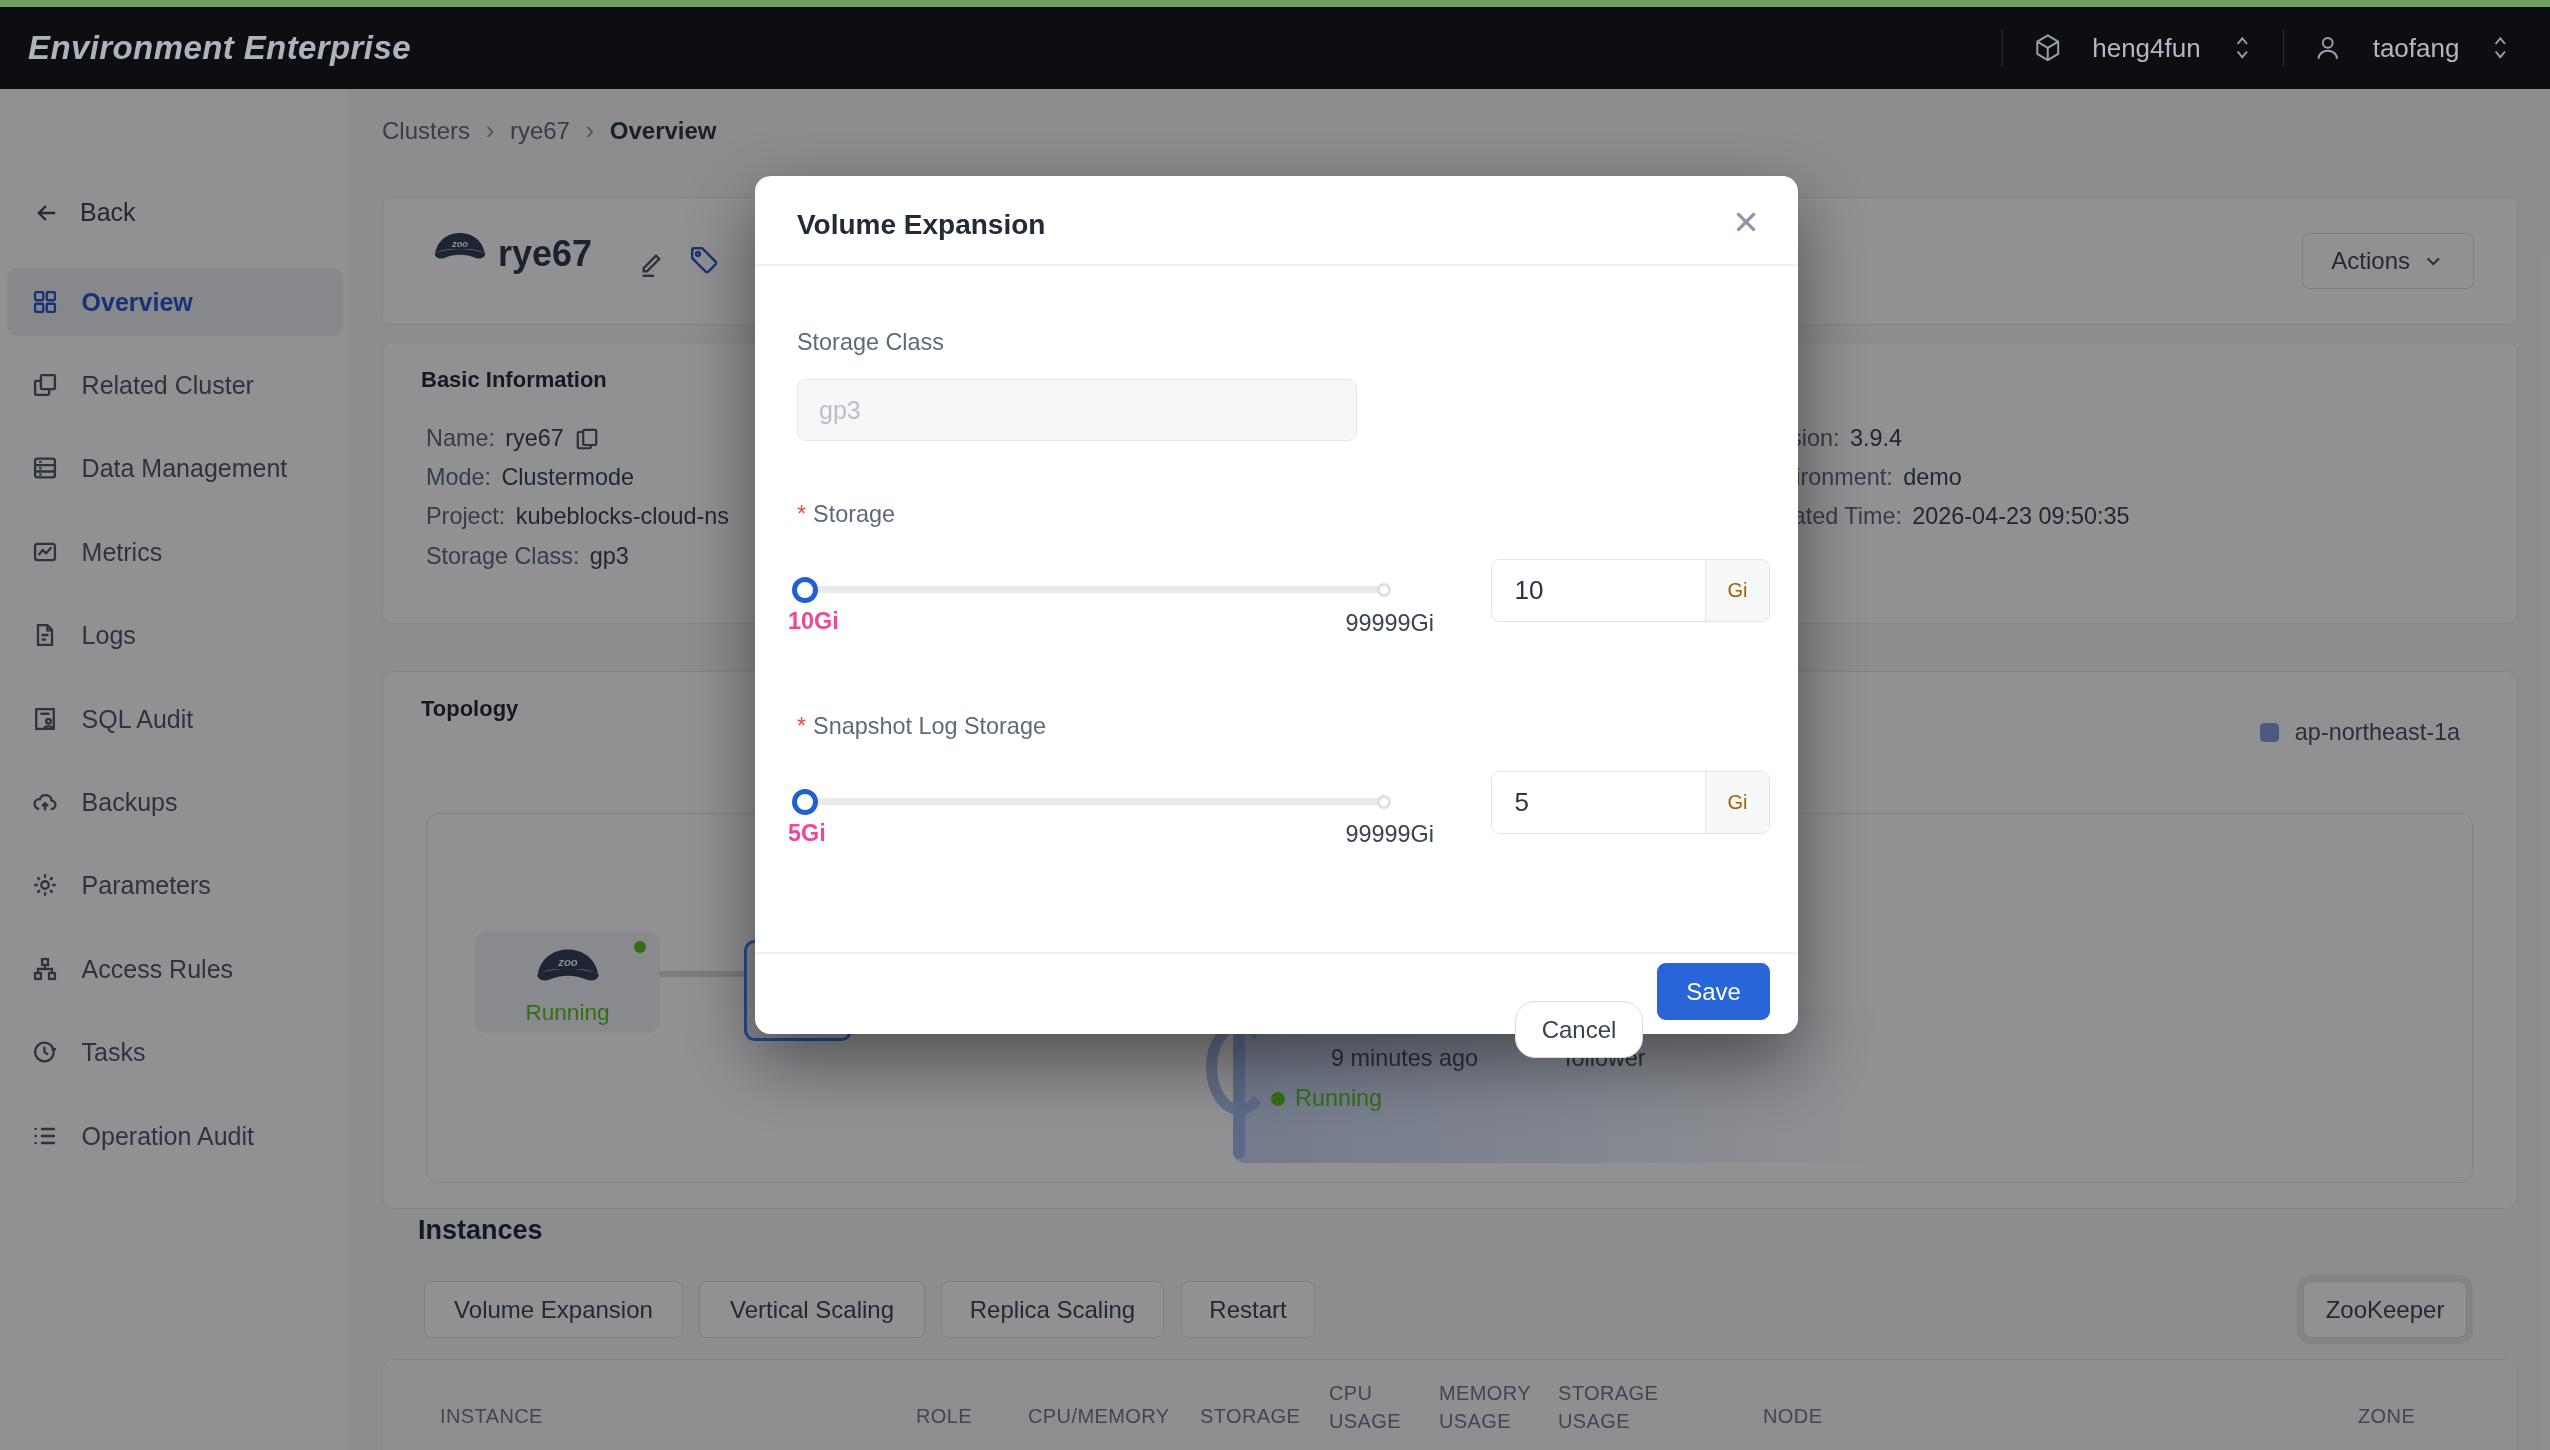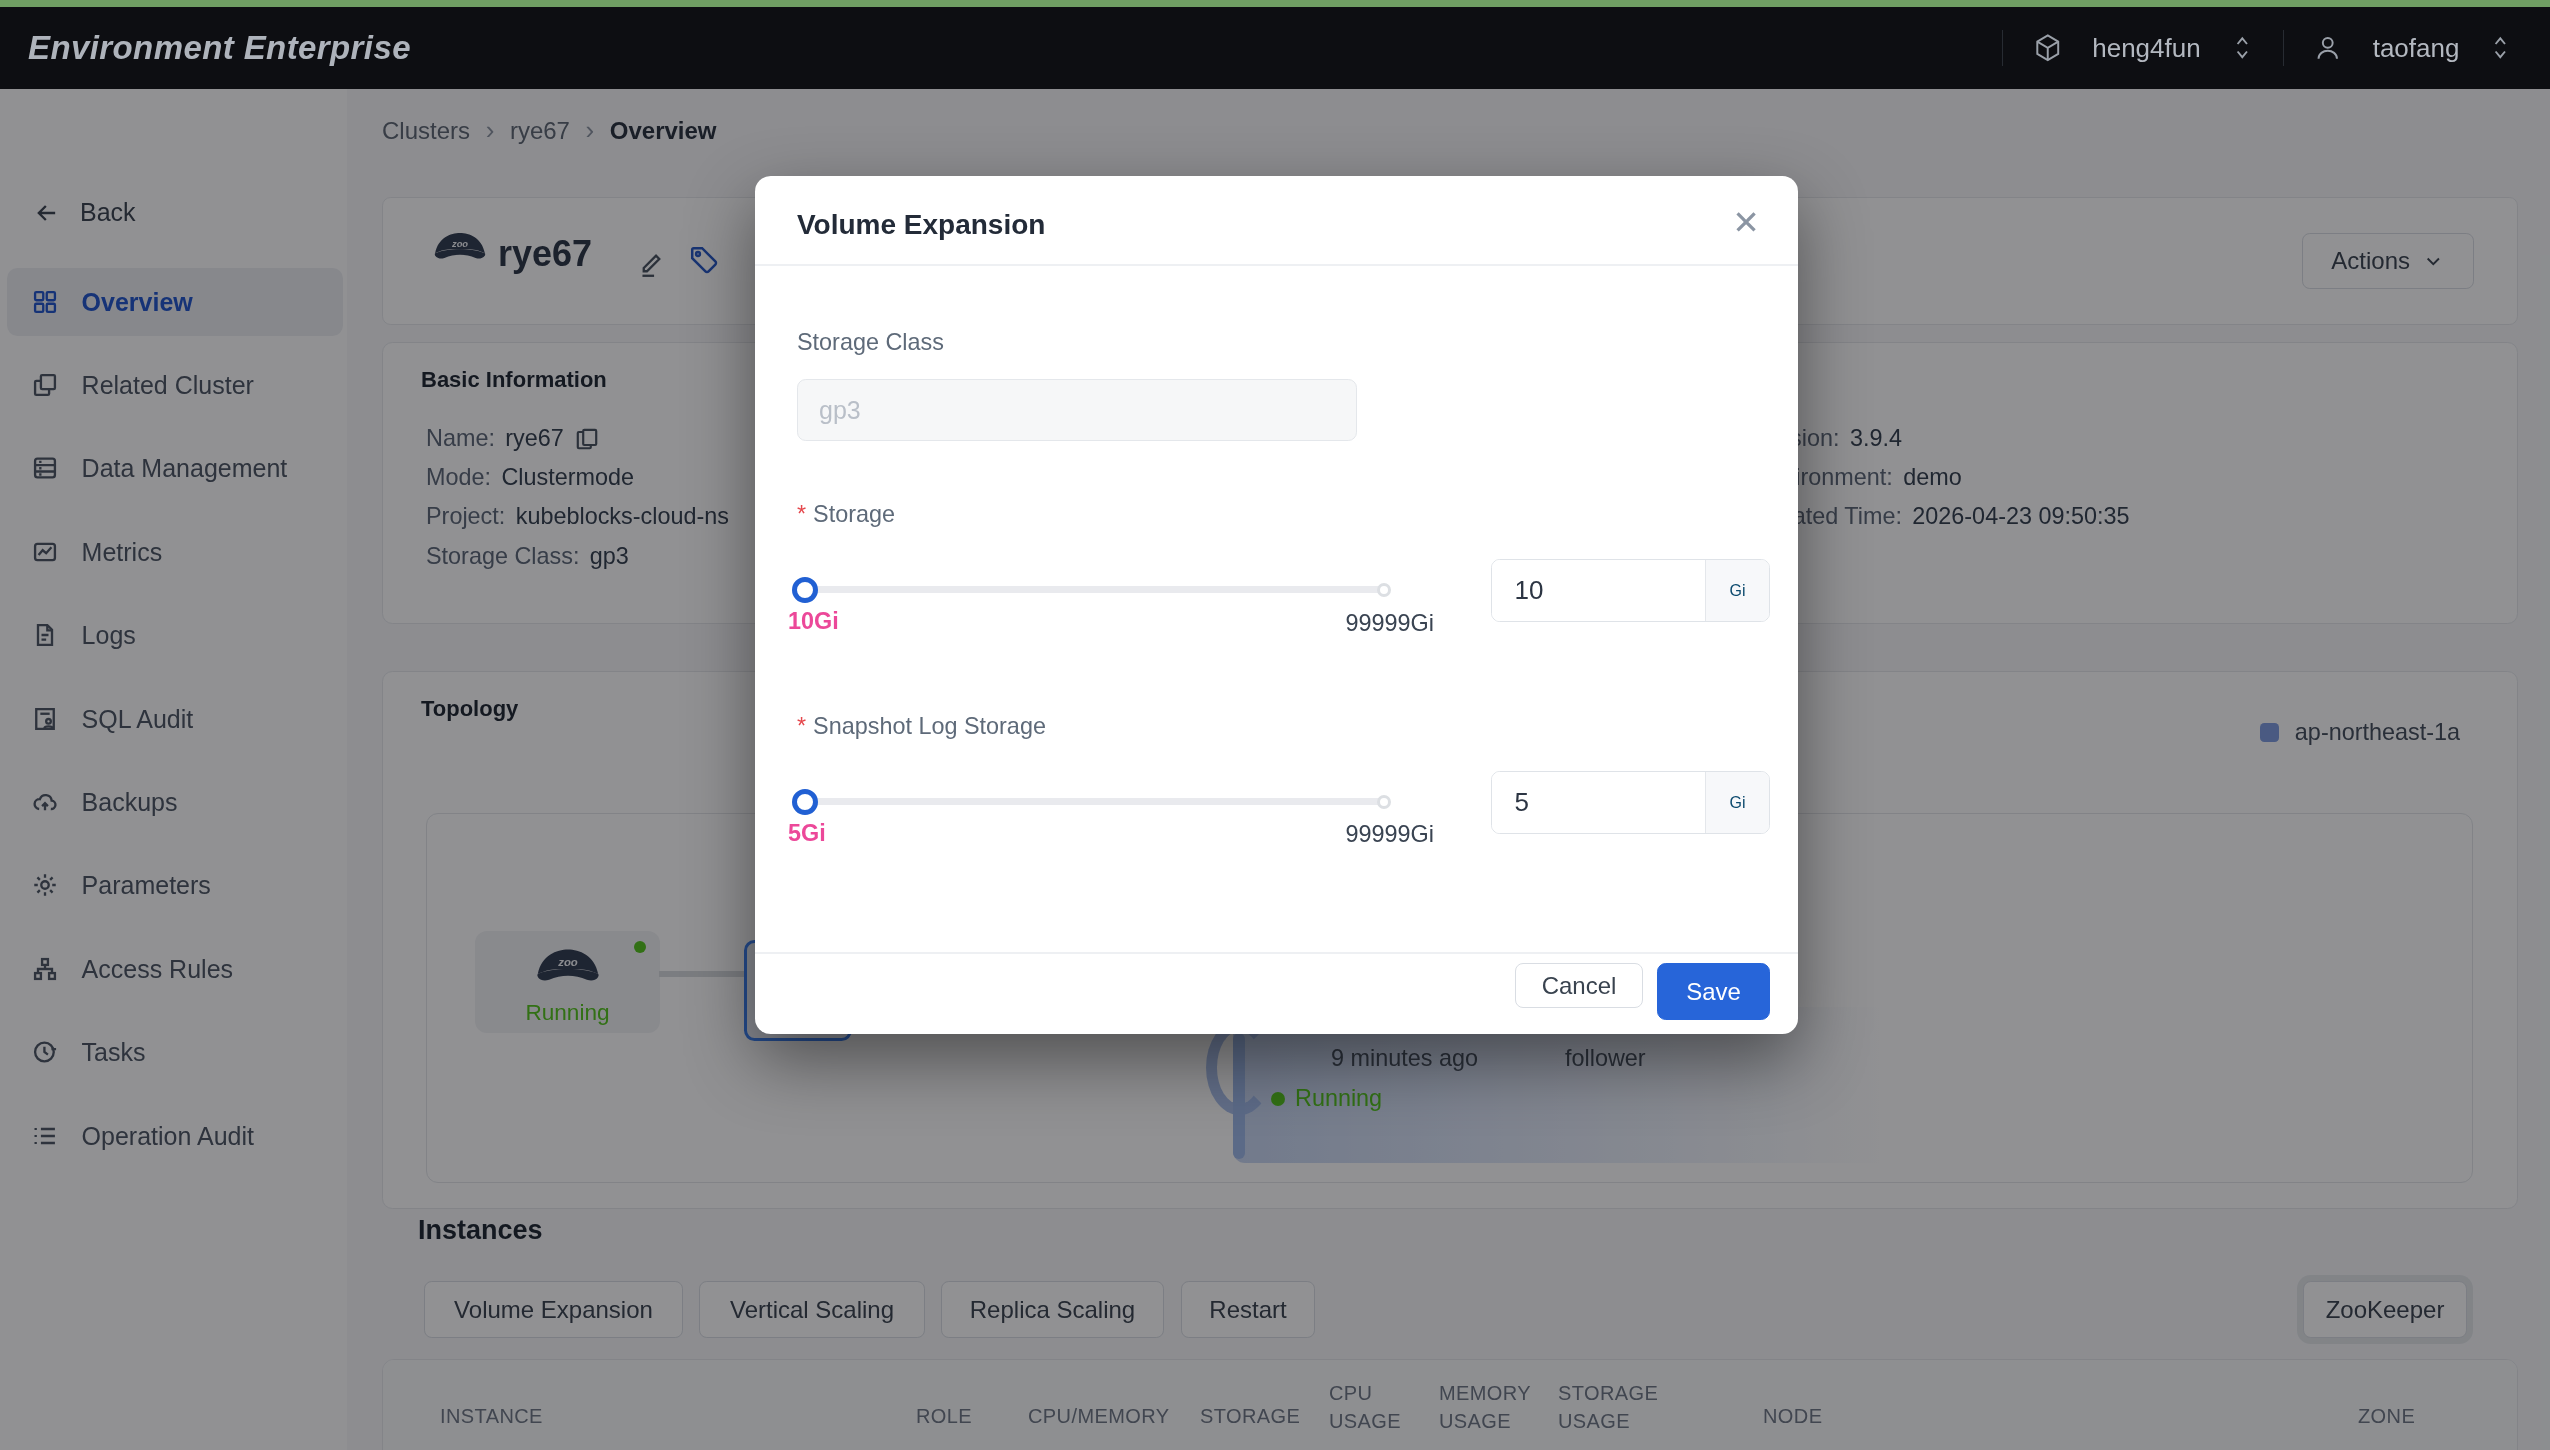--- a/index.html
+++ b/index.html
@@ -101,22 +101,22 @@
                  background:#fff;border:5.2px solid #2160d3;box-sizing:border-box;cursor:grab;}
   .slider-end{position:absolute;right:-7px;top:-3.5px;width:14px;height:14px;border-radius:50%;
               background:#fff;border:3.5px solid #dcdfe3;box-sizing:border-box;}
   .range-min{position:absolute;left:33px;font-size:23.4px;font-weight:700;color:#ec4899;}
   .range-max{position:absolute;right:364px;font-size:23.4px;color:#3a4452;}
   .num-group{position:absolute;left:736px;width:279px;height:63px;border:1.7px solid #dfe3e8;border-radius:8.7px;
              display:flex;overflow:hidden;background:#fff;box-sizing:border-box;}
   .num-input{width:213px;border:none;outline:none;font-size:26px;color:#2c3543;padding:0 22.6px;
              font-family:"Liberation Sans",sans-serif;box-sizing:border-box;}
   .num-addon{width:64px;background:#f7f8fa;border-left:1.7px solid #e4e7eb;display:flex;align-items:center;
-             justify-content:center;font-size:16px;color:#0c4a6e;}
-  .cancel-btn{position:absolute;left:760px;top:787px;width:128px;height:45px;border-radius:8px;}
+             justify-content:center;font-size:20px;color:#a16207;}
+  .cancel-btn{position:absolute;left:760px;top:825px;width:128px;height:57px;border-radius:20px;}
   .save-btn{position:absolute;left:902px;top:787px;width:113px;height:57px;border-radius:8.7px;
             background:#2765d9;border:0.9px solid #2765d9;color:#fff;font-size:24px;display:flex;
             align-items:center;justify-content:center;cursor:pointer;font-family:"Liberation Sans",sans-serif;}
 </style>
 </head>
 <body>
 
 <div id="stage">
 
   <div class="top-strip"></div>

